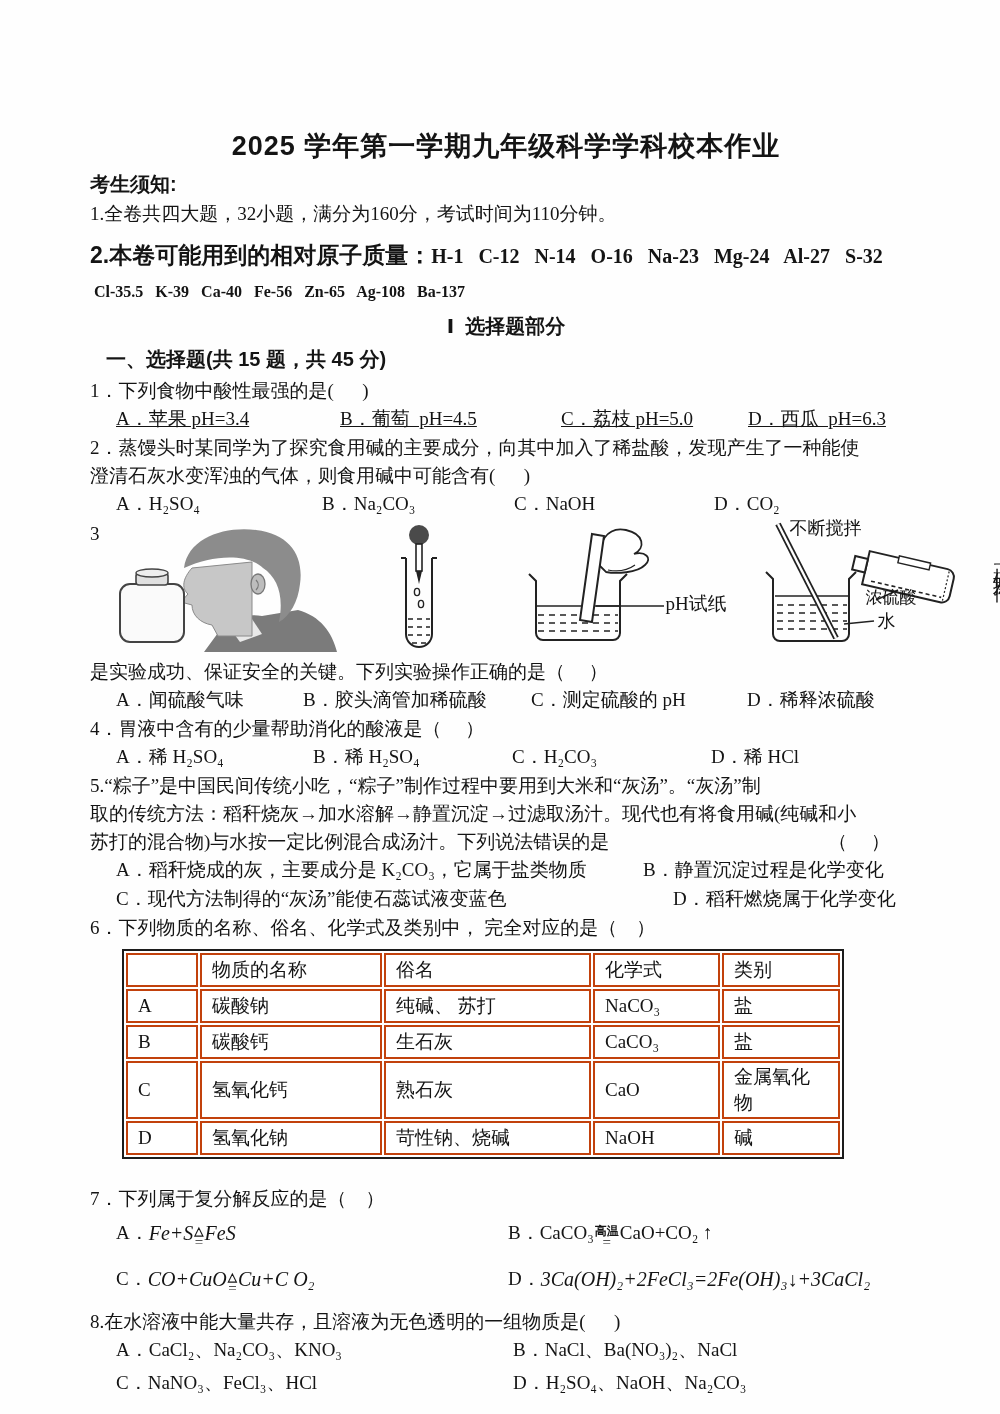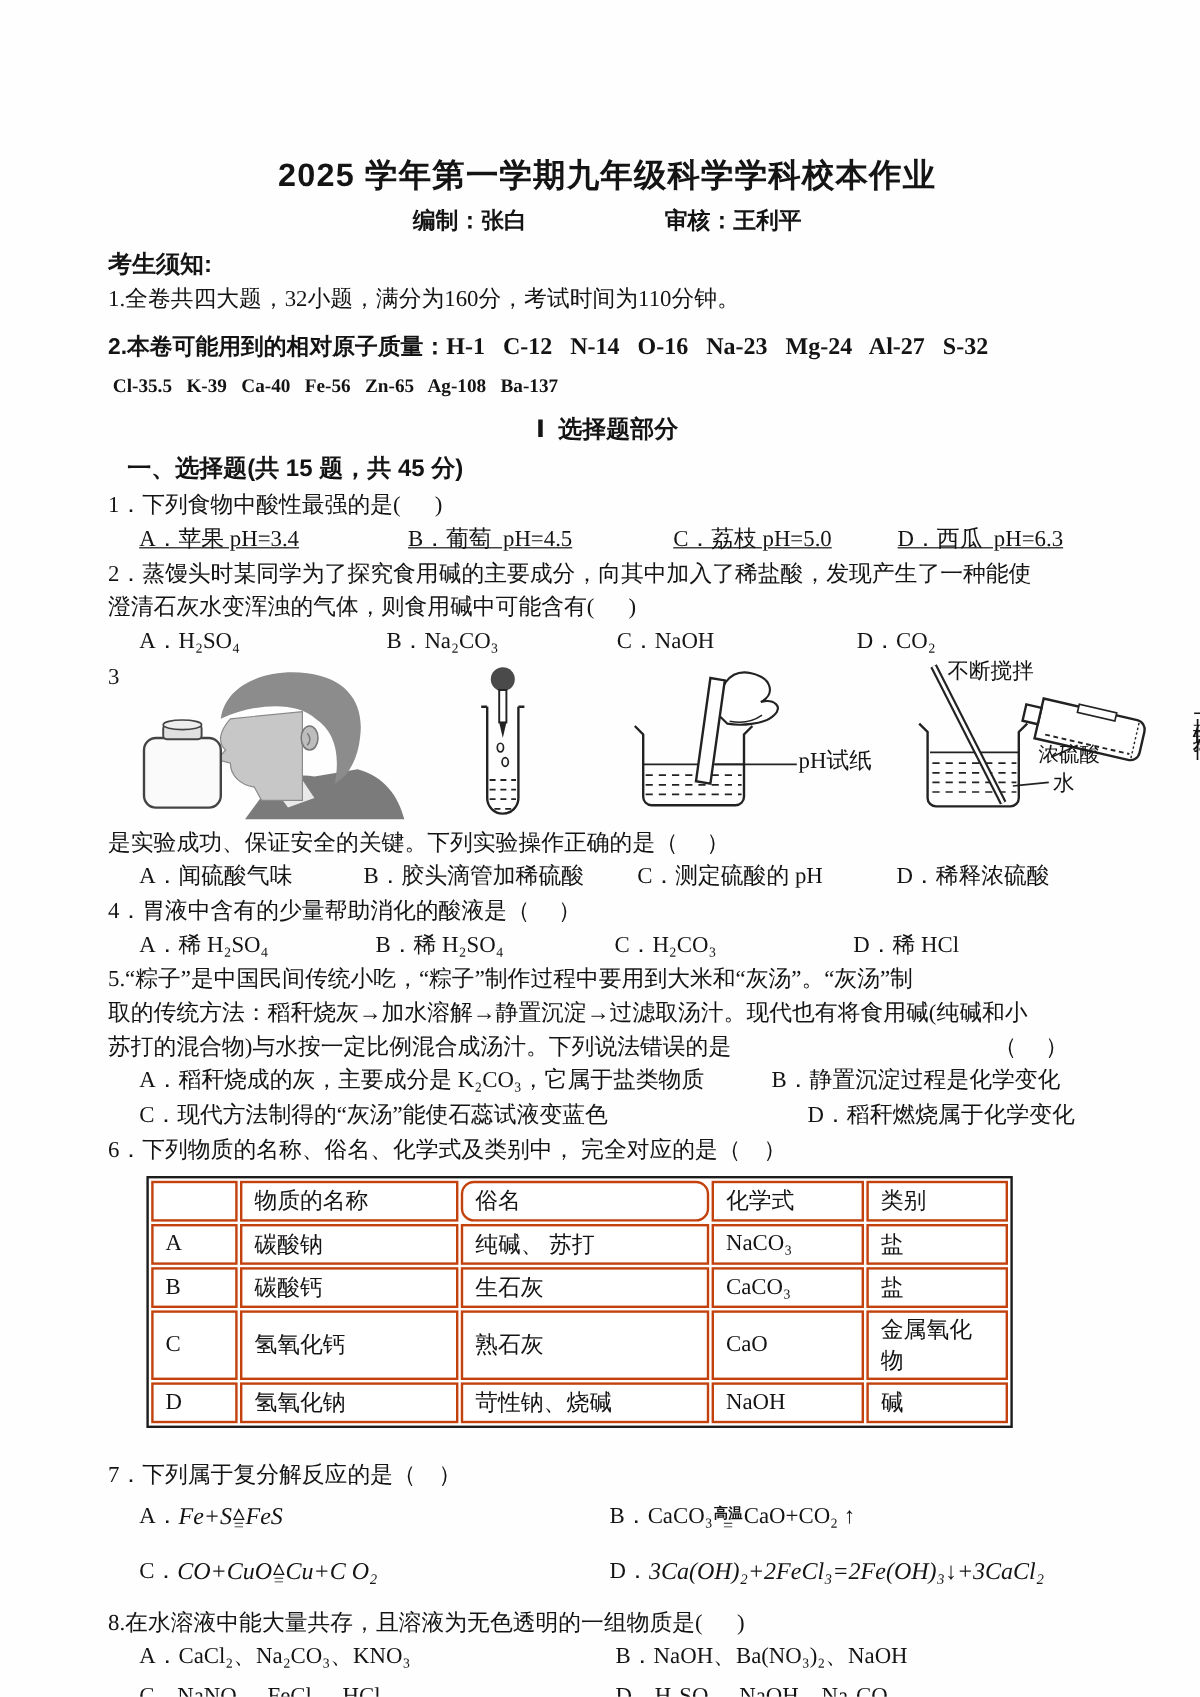--- a/index.html
+++ b/index.html
@@ -12,21 +12,21 @@
   .t{white-space:pre-wrap;}
   .sans{font-family:"Liberation Sans","DejaVu Sans",sans-serif;}
   .b{font-weight:bold;}
   .center{text-align:center;}
   .title{font-size:27px;letter-spacing:1px;margin:0 0 7px 0;}
   .editor-row{display:flex;justify-content:center;gap:115px;font-size:19px;margin-bottom:10px;}
   .notice-head{font-size:20px;margin:2px 0;}
   .qline{line-height:27px;margin:1px 0;}
   .atomic1{margin-top:13px;font-weight:600;font-size:20px;}
   .atomic2{margin-top:12px;font-weight:600;font-size:16px;padding-left:4px;}
-  .atomic1 .lbl{font-weight:bold;font-family:"Liberation Sans",sans-serif;font-size:19px;}
+  .atomic1 .lbl{font-weight:bold;font-family:"Liberation Sans",sans-serif;font-size:23px;}
   .sec-head{font-size:20px;margin:12px 0 6px 0;}
   .part-head{font-size:20px;margin:4px 0 4px 16px;}
   .opts{display:grid;padding-left:26px;line-height:28px;margin:1px 0;}
   .opts-q1{grid-template-columns:224px 221px 187px 1fr;text-decoration:underline;}
   .opts-q2{grid-template-columns:206px 192px 200px 1fr;}
   .opts-q3{grid-template-columns:187px 228px 216px 1fr;}
   .opts-q4{grid-template-columns:197px 199px 199px 1fr;}
   .opts-q5ab{grid-template-columns:527px 1fr;}
   .opts-q5cd{grid-template-columns:557px 1fr;}
   .opts-q8{grid-template-columns:397px 1fr;row-gap:5px;}
@@ -38,43 +38,39 @@
   .figlabel{position:absolute;font-size:18px;line-height:19px;}
   .vert-note{
     writing-mode:vertical-rl;text-orientation:upright;
     font-size:19px;letter-spacing:7px;height:132px;margin-left:10px;line-height:24px;
   }
   svg{display:block;}
   
   .tblwrap{margin:8px 0 0 32px;}
   table.q6{border-collapse:separate;border-spacing:2px;background:#fff;border:2px solid #1c1c1c;width:722px;}
   table.q6 td{border:2px solid #c2410c;padding:1px 10px;height:28px;font-size:19px;}
-  .c0{width:48px;} .c1{width:158px;} .c2{width:183px;border-radius:11px;} .c3{width:103px;}
+  .c0{width:48px;} .c1{width:158px;} .c2{width:183px;} .c3{width:103px;}
   
   .q7-grid{display:grid;grid-template-columns:392px 1fr;row-gap:16px;padding-left:26px;margin-top:6px;}
   .eq-opt{display:flex;align-items:center;line-height:30px;}
   .it{font-style:italic;font-size:20px;}
   .roman{font-style:normal;font-size:19px;}
   .cond{display:inline-flex;flex-direction:column;align-items:center;margin:0 1px;vertical-align:middle;transform:translateY(2px);}
   .cond-top{font-size:12px;line-height:11px;font-weight:bold;font-style:normal;font-family:"Liberation Sans",sans-serif;}
   .cond-eq{font-size:15px;line-height:11px;font-style:normal;}
   .mt-q7{margin-top:26px;}
   .mt-q8{margin-top:14px;}
 </style>
 </head>
 <body>
 
 <div class="page">
 
   <div class="title center b sans t">2025 学年第一学期九年级科学学科校本作业</div>
 
-  <div class="editor-row b sans">
-    <span class="t">编制：张白</span>
-    <span class="t">审核：王利平</span>
-  </div>
 
   <div class="notice-head b sans t">考生须知:</div>
   <div class="qline t">1.全卷共四大题，32小题，满分为160分，考试时间为110分钟。</div>
 
   <div class="atomic1">
     <span class="lbl t">2.本卷可能用到的相对原子质量：</span><span class="t">H-1   C-12   N-14   O-16   Na-23   Mg-24   Al-27   S-32</span>
   </div>
   <div class="atomic2 t">Cl-35.5   K-39   Ca-40   Fe-56   Zn-65   Ag-108   Ba-137</div>
 
   <div class="sec-head center b sans t">Ⅰ  选择题部分</div>
@@ -273,18 +269,18 @@
     </div>
     <div class="eq-opt">
       <span class="t">D．</span>
       <span class="it t">3Ca(OH)₂+2FeCl₃=2Fe(OH)₃↓+3CaCl₂</span>
     </div>
   </div>
 
   <div class="qline t mt-q8">8.在水溶液中能大量共存，且溶液为无色透明的一组物质是(      )</div>
   <div class="opts opts-q8">
     <span class="t">A．CaCl₂、Na₂CO₃、KNO₃</span>
-    <span class="t">B．NaOH、Ba(NO₃)₂、NaOH</span>
+    <span class="t">B．NaCl、Ba(NO₃)₂、NaCl</span>
     <span class="t">C．NaNO₃、FeCl₃、HCl</span>
     <span class="t">D．H₂SO₄、NaOH、Na₂CO₃</span>
   </div>
 
 </div>
 
 </body></html>

